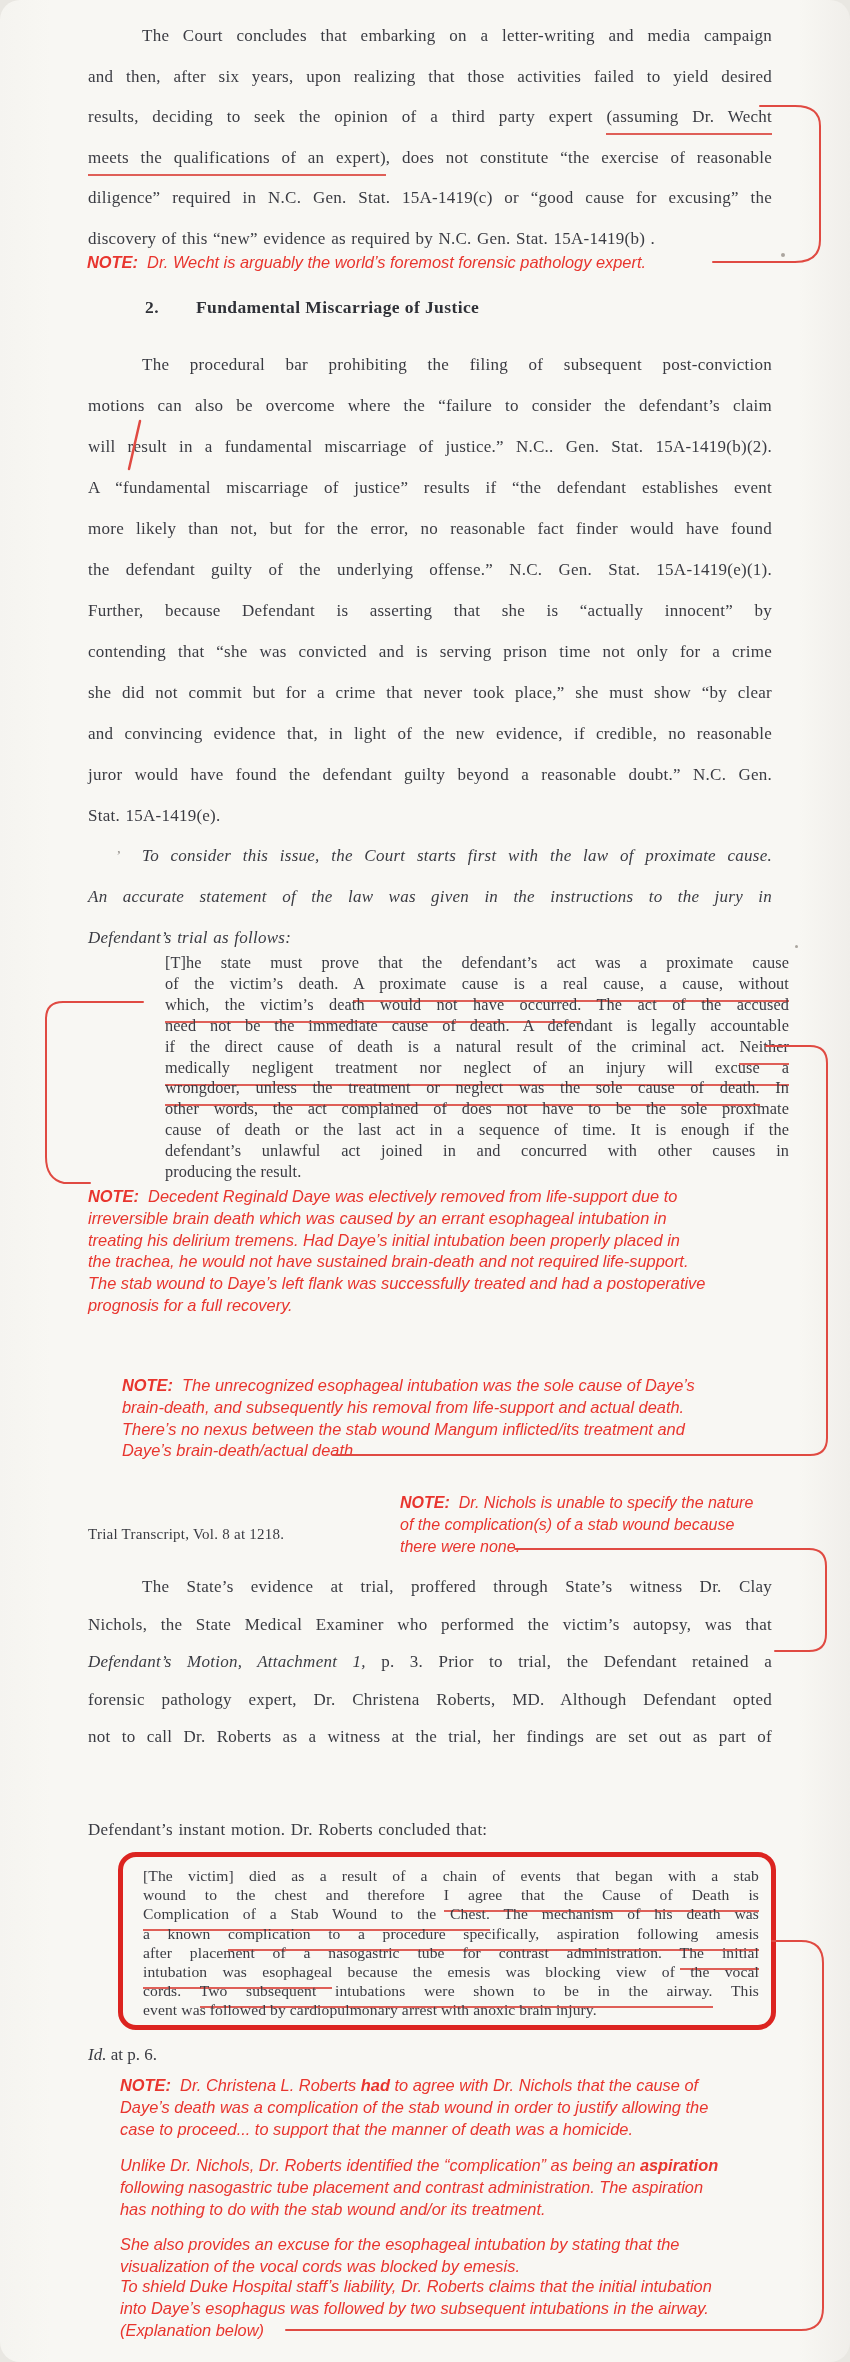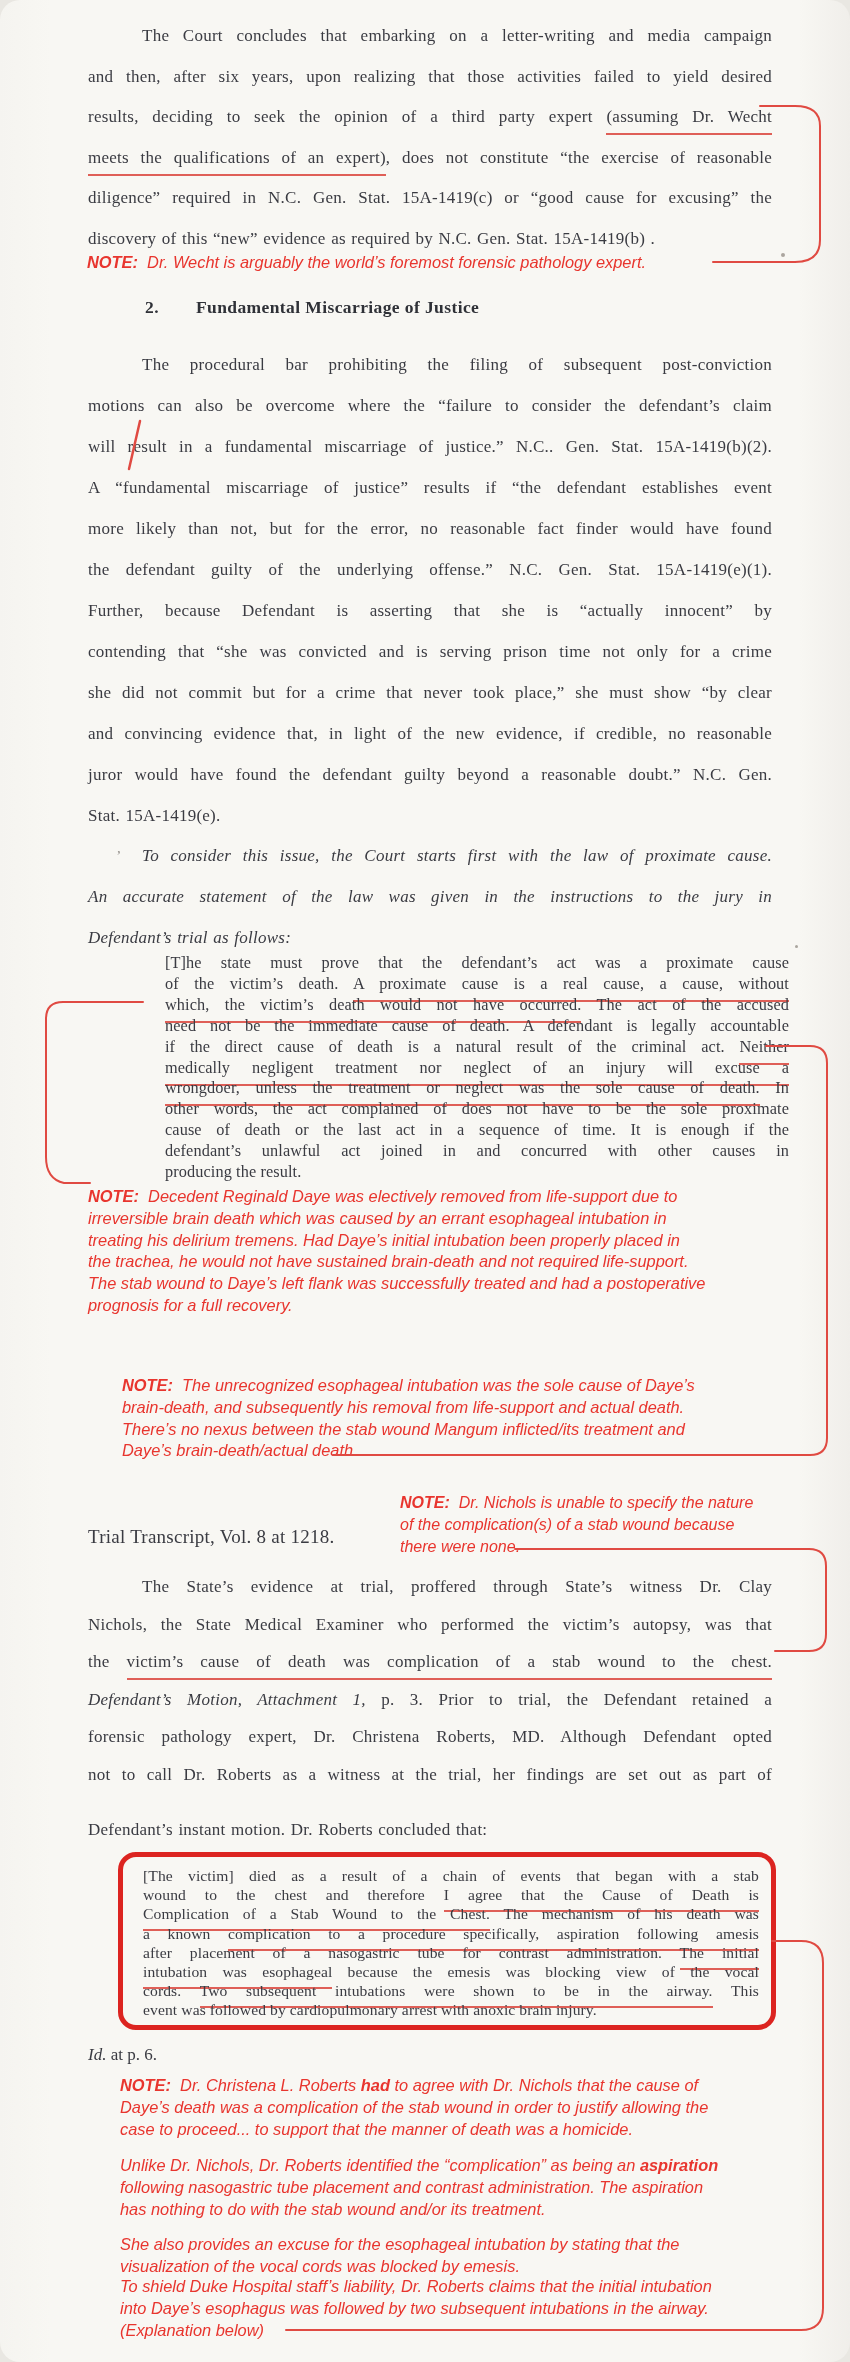--- a/index.html
+++ b/index.html
@@ -31,21 +31,21 @@
   #noteA{left:87px;top:252px;width:700px;}
   #heading{left:145px;top:297px;font-size:17.5px;font-weight:bold;color:#2f3137;letter-spacing:.4px;}
   #heading .ht{margin-left:37px;margin-top:12px;}
   #p2{left:88px;top:344px;width:684px;line-height:41px;}
   #p3{left:88px;top:835px;width:684px;line-height:41px;font-style:italic;}
   #stray{position:absolute;left:117px;top:840px;color:#97938e;font-size:15px;}
   #quote1{left:148px;top:953px;width:624px;font-size:16.3px;line-height:20.9px;letter-spacing:.1px;margin-left:17px;}
   #noteB{left:88px;top:1186px;width:706px;}
   #noteC{left:122px;top:1359px;width:660px;margin-top:16px;}
   #noteD{left:400px;top:1492px;width:400px;font-size:16px;line-height:21.8px;}
-  #trial{left:88px;top:1526px;font-size:19px;letter-spacing:.25px;}
+  #trial{left:88px;top:1526px;font-size:15px;letter-spacing:.25px;}
   #p4{left:88px;top:1568px;width:684px;line-height:37.6px;}
   #p4last{left:88px;top:1820px;width:684px;}
   #box{left:118px;top:1852px;width:648px;height:168px;border:5px solid var(--red-border);border-radius:18px;}
   #boxq{left:143px;top:1866px;width:616px;font-size:15.6px;line-height:19.2px;letter-spacing:.1px;}
   #id6{left:88px;top:2045px;font-size:17px;}
   #noteE{left:120px;top:2075px;width:680px;}
   #noteF{left:120px;top:2155px;width:680px;}
   #noteG{left:120px;top:2234px;width:680px;}
   #noteH{left:120px;top:2276px;width:680px;}
   #marks{position:absolute;left:0;top:0;pointer-events:none;}
@@ -129,21 +129,20 @@
       <div class="ln"><span class="s-b">NOTE:</span><span>&nbsp; Dr. Nichols is unable to specify the nature</span></div>
       <div class="ln"><span>of the complication(s) of a stab wound because</span></div>
       <div class="ln"><span>there were none.</span></div>
     </div>
 
   <div id="trial" class="blk">Trial Transcript, Vol. 8 at 1218.</div>
 
   <div id="p4" class="blk body-text jt indent">
       <div class="ln"><span>The State’s evidence at trial, proffered through State’s witness Dr. Clay</span></div>
       <div class="ln"><span>Nichols, the State Medical Examiner who performed the victim’s autopsy, was that</span></div>
-      <div class="ln"><span>the </span><span class="s-u">victim’s cause of death was complication of a stab wound to the chest.</span></div>
       <div class="ln"><span class="s-i">Defendant’s Motion, Attachment 1,</span><span> p. 3.   Prior to trial, the Defendant retained a</span></div>
       <div class="ln"><span>forensic pathology expert, Dr. Christena Roberts, MD.   Although Defendant opted</span></div>
       <div class="ln"><span>not to call Dr. Roberts as a witness at the trial, her findings are set out as part of</span></div>
     </div>
   <div id="p4last" class="blk body-text jt">
       <div class="ln nj"><span>Defendant’s instant motion.   Dr. Roberts concluded that:</span></div>
     </div>
 
   <div id="box" class="blk"></div>
   <div id="boxq" class="blk jt">

